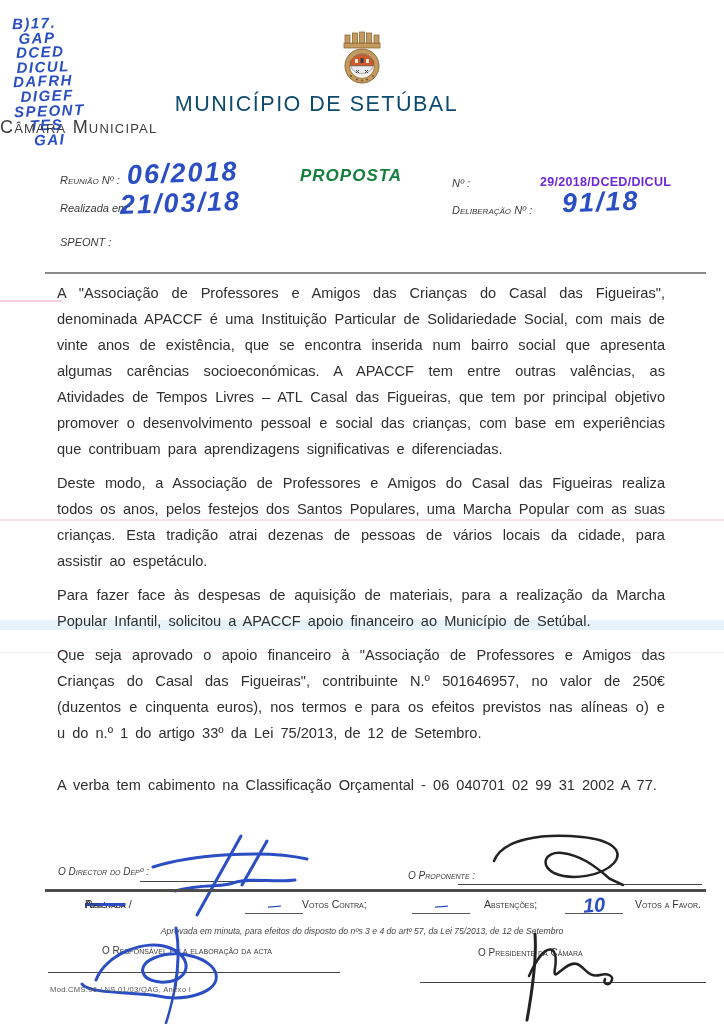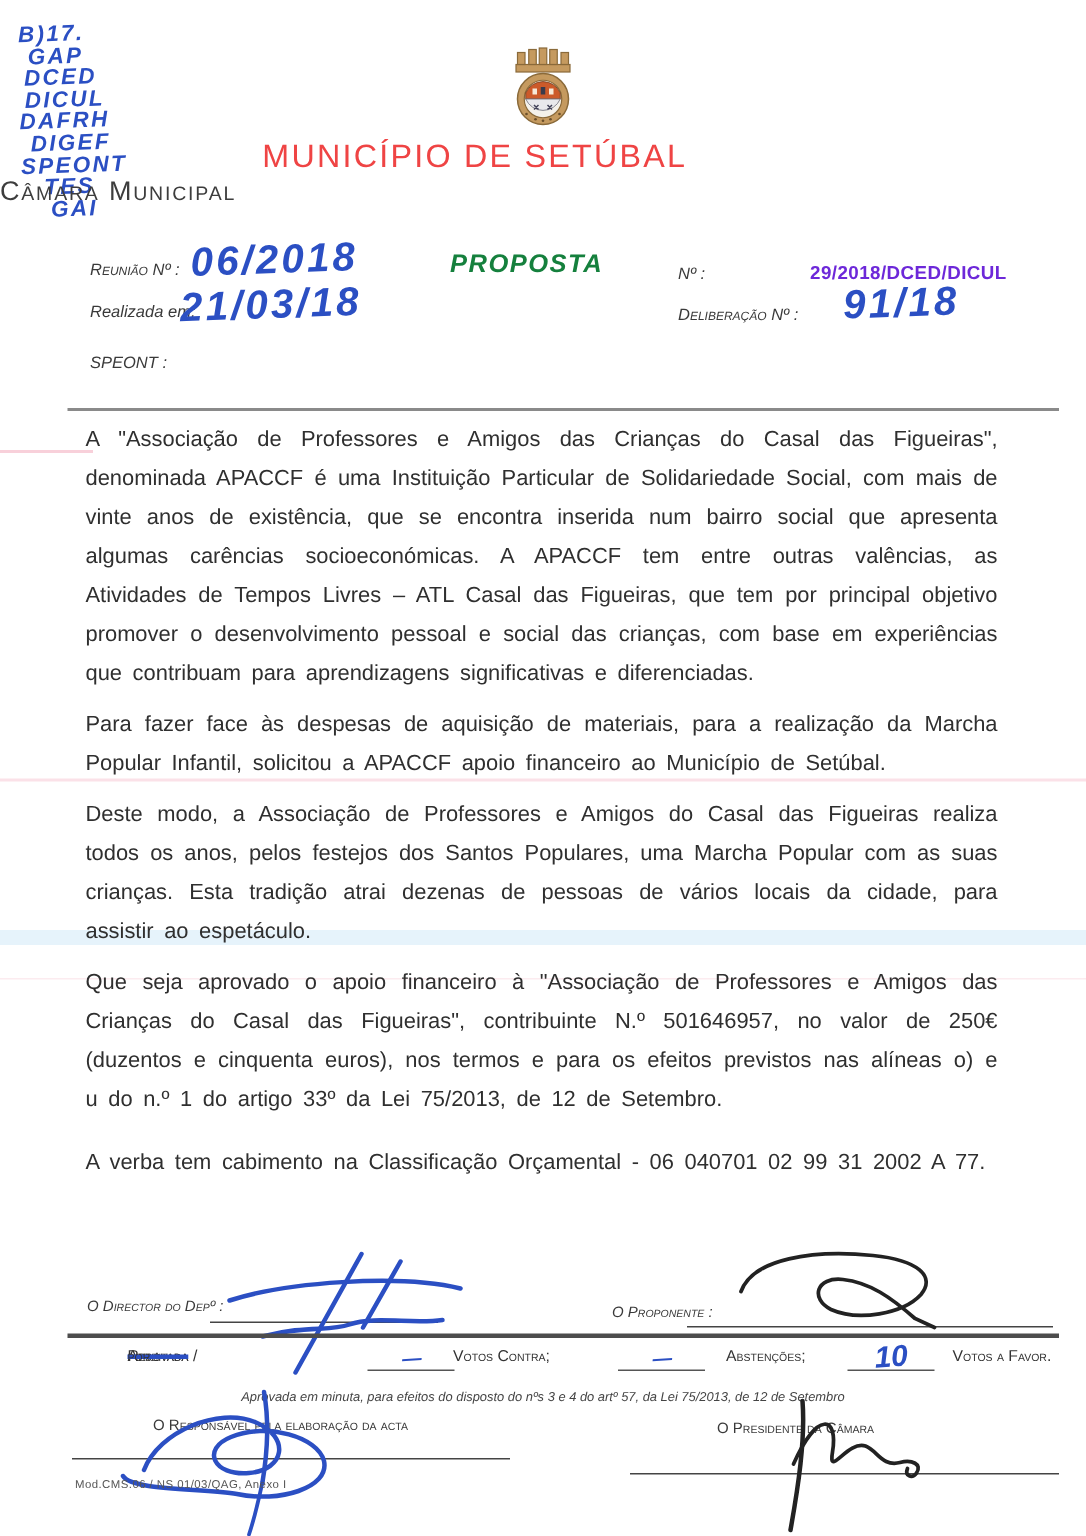--- a/index.html
+++ b/index.html
@@ -15,21 +15,21 @@
   .art-blue1{left:0;top:620px;width:724px;height:10px;background:rgba(140,200,235,.22);}
   .art-pink3{left:0;top:652px;width:724px;height:1px;background:rgba(235,120,150,.15);}
   
   .corner{position:absolute;left:12px;top:16px;transform:rotate(-2deg);
     color:#2b4fc3;font-weight:700;font-style:italic;font-size:15px;
     letter-spacing:1.5px;line-height:14.6px;}
   .corner div{white-space:nowrap;}
   
   .crest{position:absolute;left:331px;top:28px;}
   .muni{position:absolute;left:0;top:92px;width:633px;text-align:center;
-    font-size:21.5px;letter-spacing:1.5px;color:#ef4444;font-weight:500;}
+    font-size:21.5px;letter-spacing:1.5px;color:#0c4a6e;font-weight:500;}
   .chamber{position:absolute;left:0;top:117px;width:724px;text-align:left;
     font-variant:small-caps;font-size:18px;letter-spacing:1.2px;color:#3d3d3d;}
   
   .lbl{position:absolute;font-style:italic;font-variant:small-caps;
     font-size:11px;color:#3a3a3a;white-space:nowrap;}
   .hand{position:absolute;color:#2b4fc3;font-style:italic;font-weight:600;
     letter-spacing:2px;white-space:nowrap;transform:rotate(-2deg);}
   .hand-big{font-size:27px;}
   .proposta{position:absolute;left:300px;top:166px;font-style:italic;
     font-weight:700;font-size:17px;letter-spacing:1px;color:#15803d;}
@@ -37,21 +37,21 @@
     font-size:12.5px;color:#6d28d9;letter-spacing:.3px;}
   
   .assunto-text{position:absolute;left:128px;top:232px;width:578px;
     font-weight:700;font-size:14.5px;line-height:21px;color:#222;}
   .assunto-divider{position:absolute;left:45px;top:272px;width:661px;height:2px;background:#8a8a8a;}
   
   .body{position:absolute;left:57px;top:280px;width:608px;}
   .body p{margin:0 0 8px 0;font-size:14.6px;line-height:26px;
     text-align:justify;word-spacing:3px;color:#2f2f2f;}
   .body p.short{text-align:left;}
-  .body p.last{margin-top:16px;}
+  .body p.last{margin-top:26px;}
   
   .sig-lbl{position:absolute;font-style:italic;font-variant:small-caps;
     font-size:10px;color:#3a3a3a;white-space:nowrap;}
   .sig-line{position:absolute;height:1px;background:#444;}
   .sig-svg{position:absolute;}
   
   .approval-divider{position:absolute;left:45px;top:889px;width:661px;height:3px;background:#4d4d4d;}
   .votes{position:absolute;left:0;top:898px;width:724px;height:20px;
     font-size:10.5px;font-variant:small-caps;color:#333;}
   .votes span{position:absolute;top:0;white-space:nowrap;}
@@ -135,22 +135,22 @@
   <div class="lbl" style="left:452px;top:177px;">Nº :</div>
   <div class="num-val">29/2018/DCED/DICUL</div>
   <div class="lbl" style="left:452px;top:204px;">Deliberação Nº :</div>
   <div class="hand hand-big" style="left:562px;top:187px;">91/18</div>
 
   <div class="lbl" style="left:60px;top:236px;">SPEONT :</div>
   <div class="assunto-divider"></div>
 
   <div class="body">
     <p>A "Associação de Professores e Amigos das Crianças do Casal das Figueiras", denominada APACCF é uma Instituição Particular de Solidariedade Social, com mais de vinte anos de existência, que se encontra inserida num bairro social que apresenta algumas carências socioeconómicas. A APACCF tem entre outras valências, as Atividades de Tempos Livres – ATL Casal das Figueiras, que tem por principal objetivo promover o desenvolvimento pessoal e social das crianças, com base em experiências que contribuam para aprendizagens significativas e diferenciadas.</p>
+    <p>Deste modo, a Associação de Professores e Amigos do Casal das Figueiras realiza todos os anos, pelos festejos dos Santos Populares, uma Marcha Popular com as suas crianças. Esta tradição atrai dezenas de pessoas de vários locais da cidade, para assistir ao espetáculo.</p>
     <p>Para fazer face às despesas de aquisição de materiais, para a realização da Marcha Popular Infantil, solicitou a APACCF apoio financeiro ao Município de Setúbal.</p>
-    <p>Deste modo, a Associação de Professores e Amigos do Casal das Figueiras realiza todos os anos, pelos festejos dos Santos Populares, uma Marcha Popular com as suas crianças. Esta tradição atrai dezenas de pessoas de vários locais da cidade, para assistir ao espetáculo.</p>
     <p>Que seja aprovado o apoio financeiro à "Associação de Professores e Amigos das Crianças do Casal das Figueiras", contribuinte N.º 501646957, no valor de 250€ (duzentos e cinquenta euros), nos termos e para os efeitos previstos nas alíneas o) e u do n.º 1 do artigo 33º da Lei 75/2013, de 12 de Setembro.</p>
     <p class="short last">A verba tem cabimento na Classificação Orçamental - 06 040701 02 99 31 2002 A 77.</p>
   </div>
 
   <div class="sig-lbl" style="left:58px;top:866px;">O Director do Depº :</div>
   <div class="sig-line" style="left:140px;top:881px;width:152px;"></div>
   <svg class="sig-svg" style="left:145px;top:833px;" width="170" height="85" viewBox="0 0 170 85" fill="none" stroke="#2b4fc3" stroke-width="3" stroke-linecap="round">
     <path d="M8 34 C45 22, 120 16, 162 26"></path>
     <path d="M30 58 C60 50, 74 55, 88 50 C105 44, 130 50, 150 47"></path>
     <path d="M96 3 L52 82"></path>

